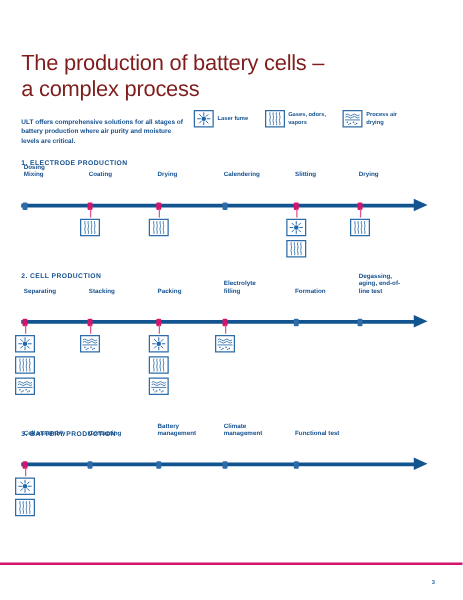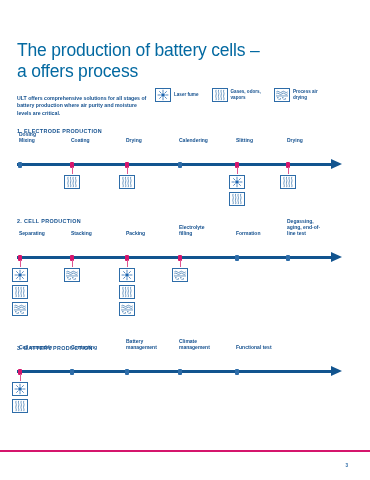--- a/index.html
+++ b/index.html
@@ -7,21 +7,21 @@
     width:370px;height:480px;background:#ffffff;
     font-family:"Liberation Sans","DejaVu Sans",sans-serif;
     color:#1b4f8a;overflow:hidden;position:relative;
   }
   .page{position:absolute;inset:0;}
 
   
   .title{
     position:absolute;left:17px;top:28px;width:330px;
     font-size:17.5px;line-height:21px;font-weight:400;
-    color:#0369a1;letter-spacing:-0.2px;
+    color:#7f1d1d;letter-spacing:-0.2px;
   }
   .title .l2{display:block;}
 
   
   .intro{
     position:absolute;left:17px;top:90px;width:132px;
     font-size:5.2px;line-height:7.2px;color:#15518f;font-weight:600;
   }
 
   
@@ -58,21 +58,21 @@
   .rule{position:absolute;left:0;top:450px;width:370px;height:1.6px;background:#d5156c;}
   .pageno{position:absolute;right:22px;top:463px;font-size:4.6px;color:#2d6ca8;font-weight:700;}
 </style>
 </head>
 <body>
 
 <div class="page">
 
   <h1 class="title">
     <span>The production of battery cells –</span>
-    <span class="l2">a offers process</span>
+    <span class="l2">a complex process</span>
   </h1>
 
   <p class="intro">ULT offers comprehensive solutions for all stages of battery production where air purity and moisture levels are critical.</p>
 
   <div class="legend" id="legend">
       <div class="legend-item">
         <div class="icon">
           <svg viewBox="0 0 16 14">
             <circle cx="8" cy="7" r="2.1" fill="#1f66b0"></circle>
             <g stroke="#1f66b0" stroke-width="0.9" stroke-linecap="round">

